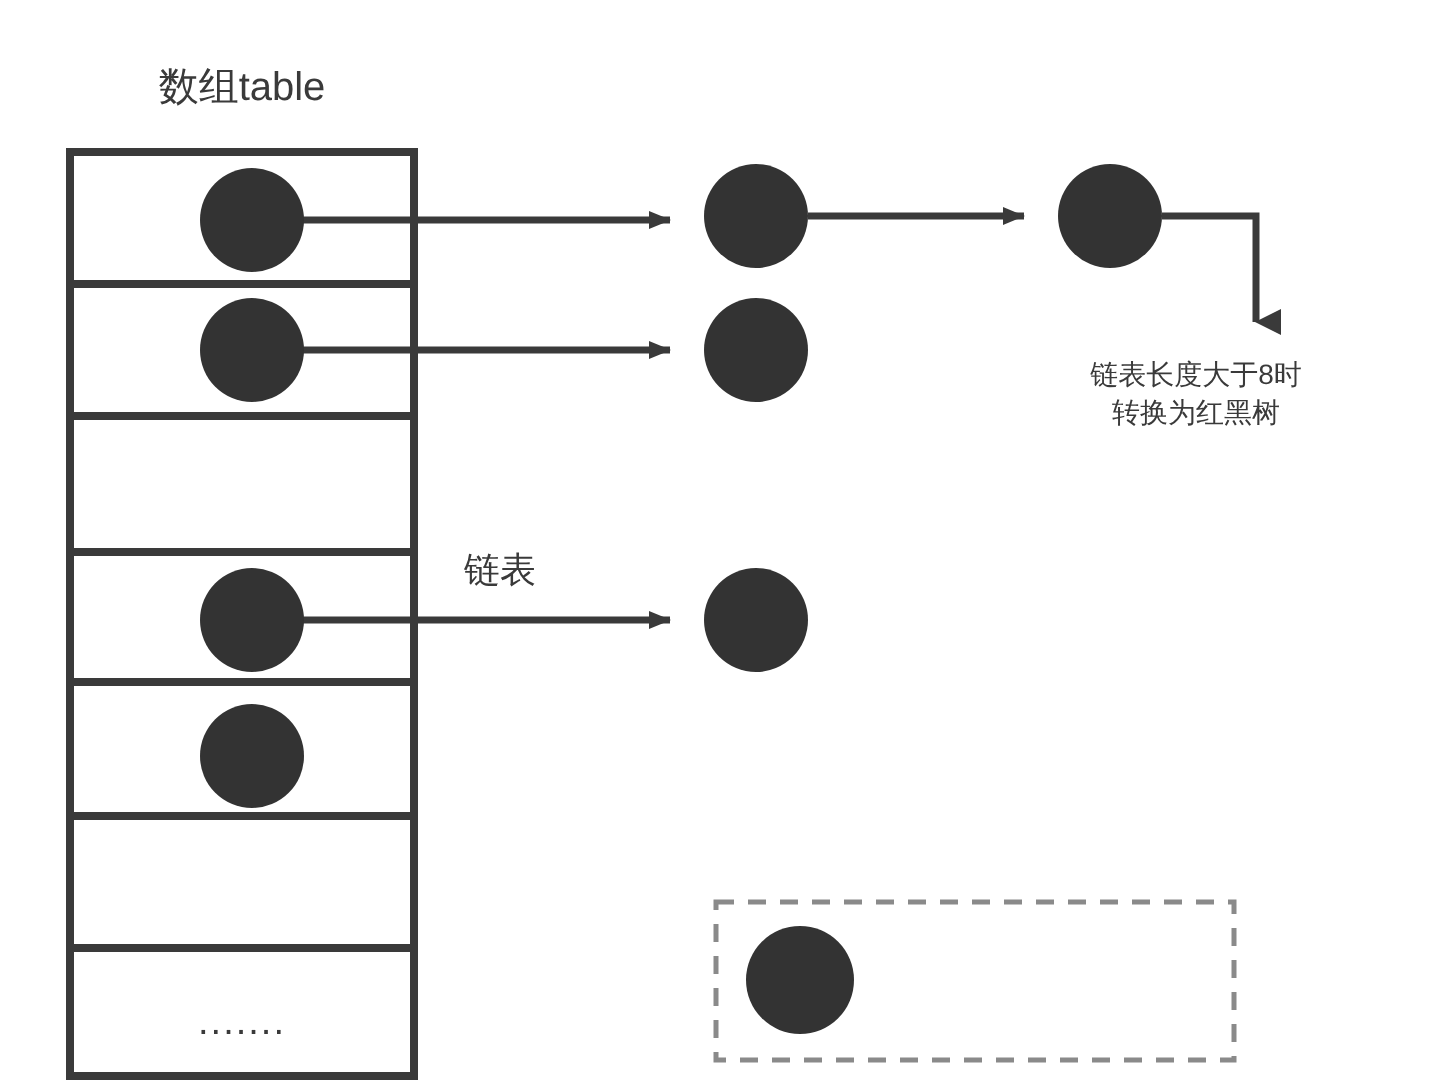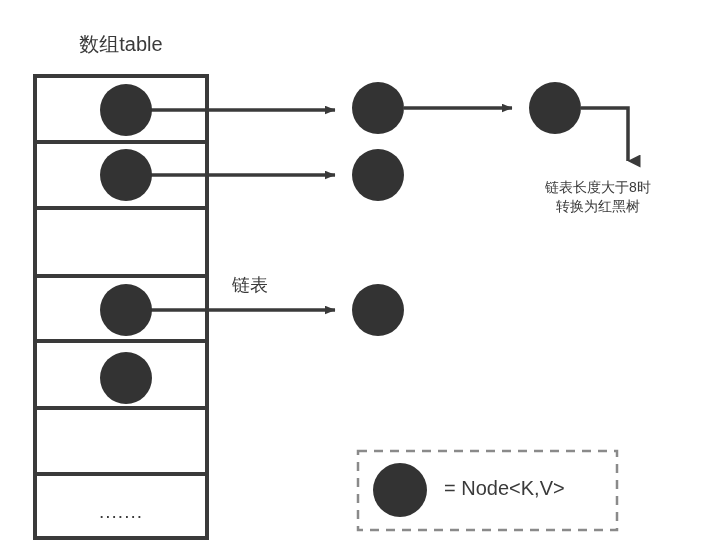--- a/index.html
+++ b/index.html
@@ -129,17 +129,16 @@
     </g>
   </svg>
 
   <div class="txt" id="title-text">数组table</div>
 
   <div class="txt" id="linkedlist-label">链表</div>
 
   <div class="txt" id="treeify-note">链表长度大于8时
 转换为红黑树</div>
 
-  <div class="txt" id="legend-text">= Node&lt;K,V&gt;</div>
 
   <div class="txt" id="dots-text">.......</div>
 
 </div>
 
 </body></html>

